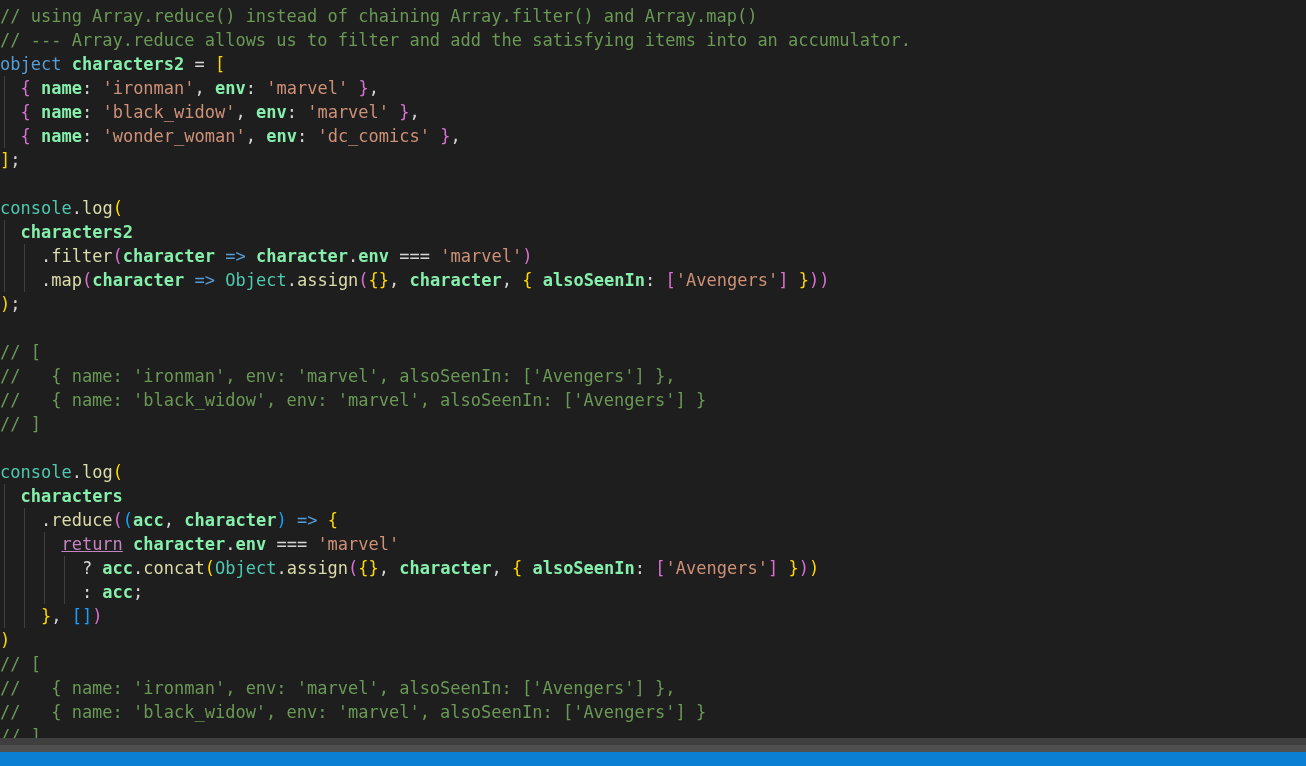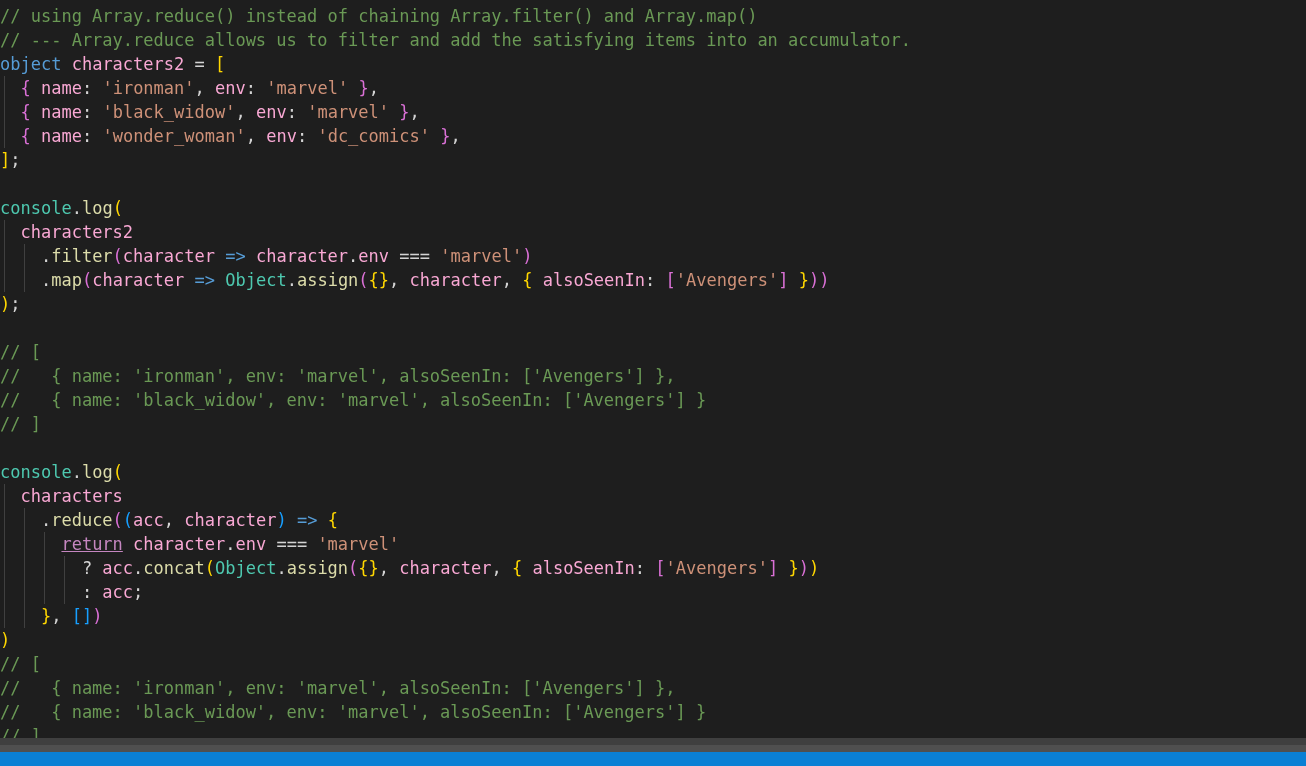--- a/index.html
+++ b/index.html
@@ -57,21 +57,21 @@
   }
   .g1 { left: 4px; }
   .g2 { left: 24px; }
   .g3 { left: 44px; }
   .g4 { left: 64px; }
 
   
   .cmt  { color: #6a9955; }
   .kw   { color: #569cd6; }
   .ctl  { color: #c586c0; text-decoration: underline; }
-  .var  { color: #f9a8d4; }
+  .var  { color: #86efac; font-weight: bold; }
   .str  { color: #ce9178; }
   .fn   { color: #dcdcaa; }
   .typ  { color: #4ec9b0; }
   .op   { color: #d4d4d4; }
   .pln  { color: #d4d4d4; }
   .b1   { color: #ffd700; }
   .b2   { color: #da70d6; }
   .b3   { color: #179fff; }
 
   

